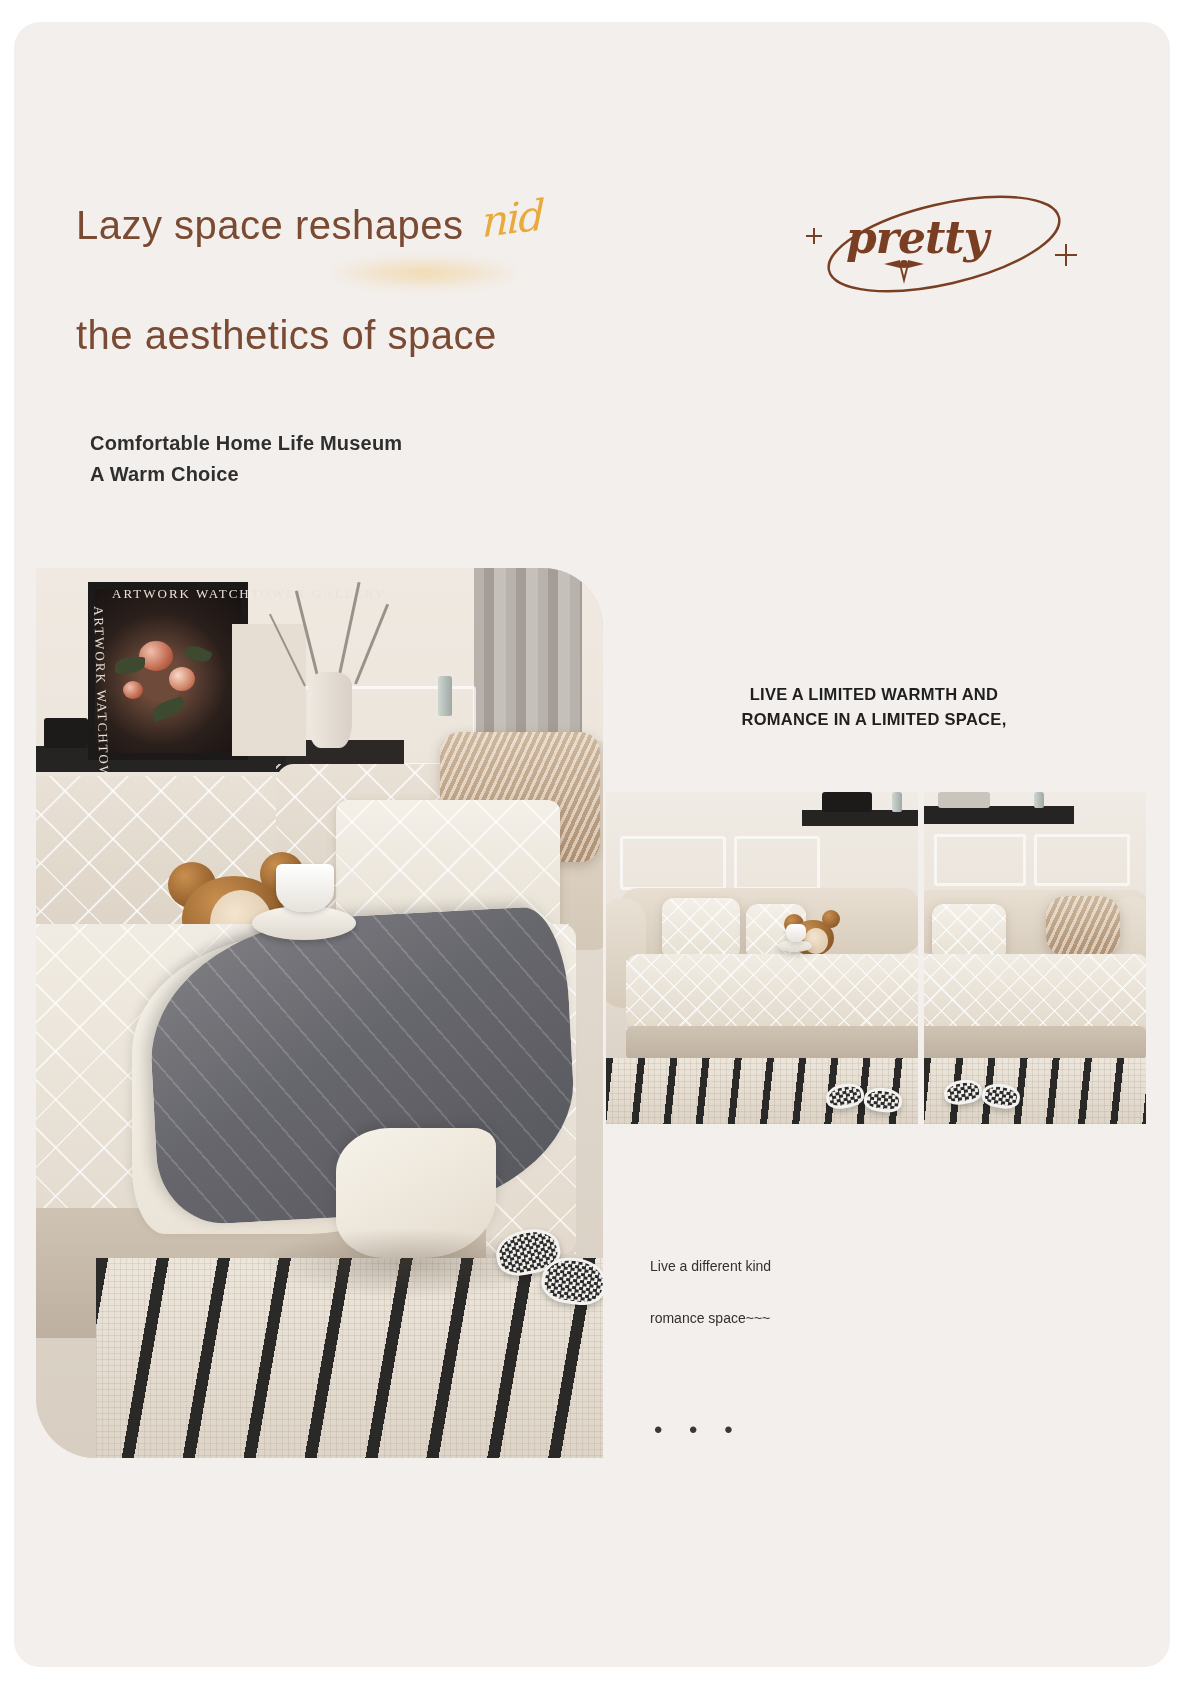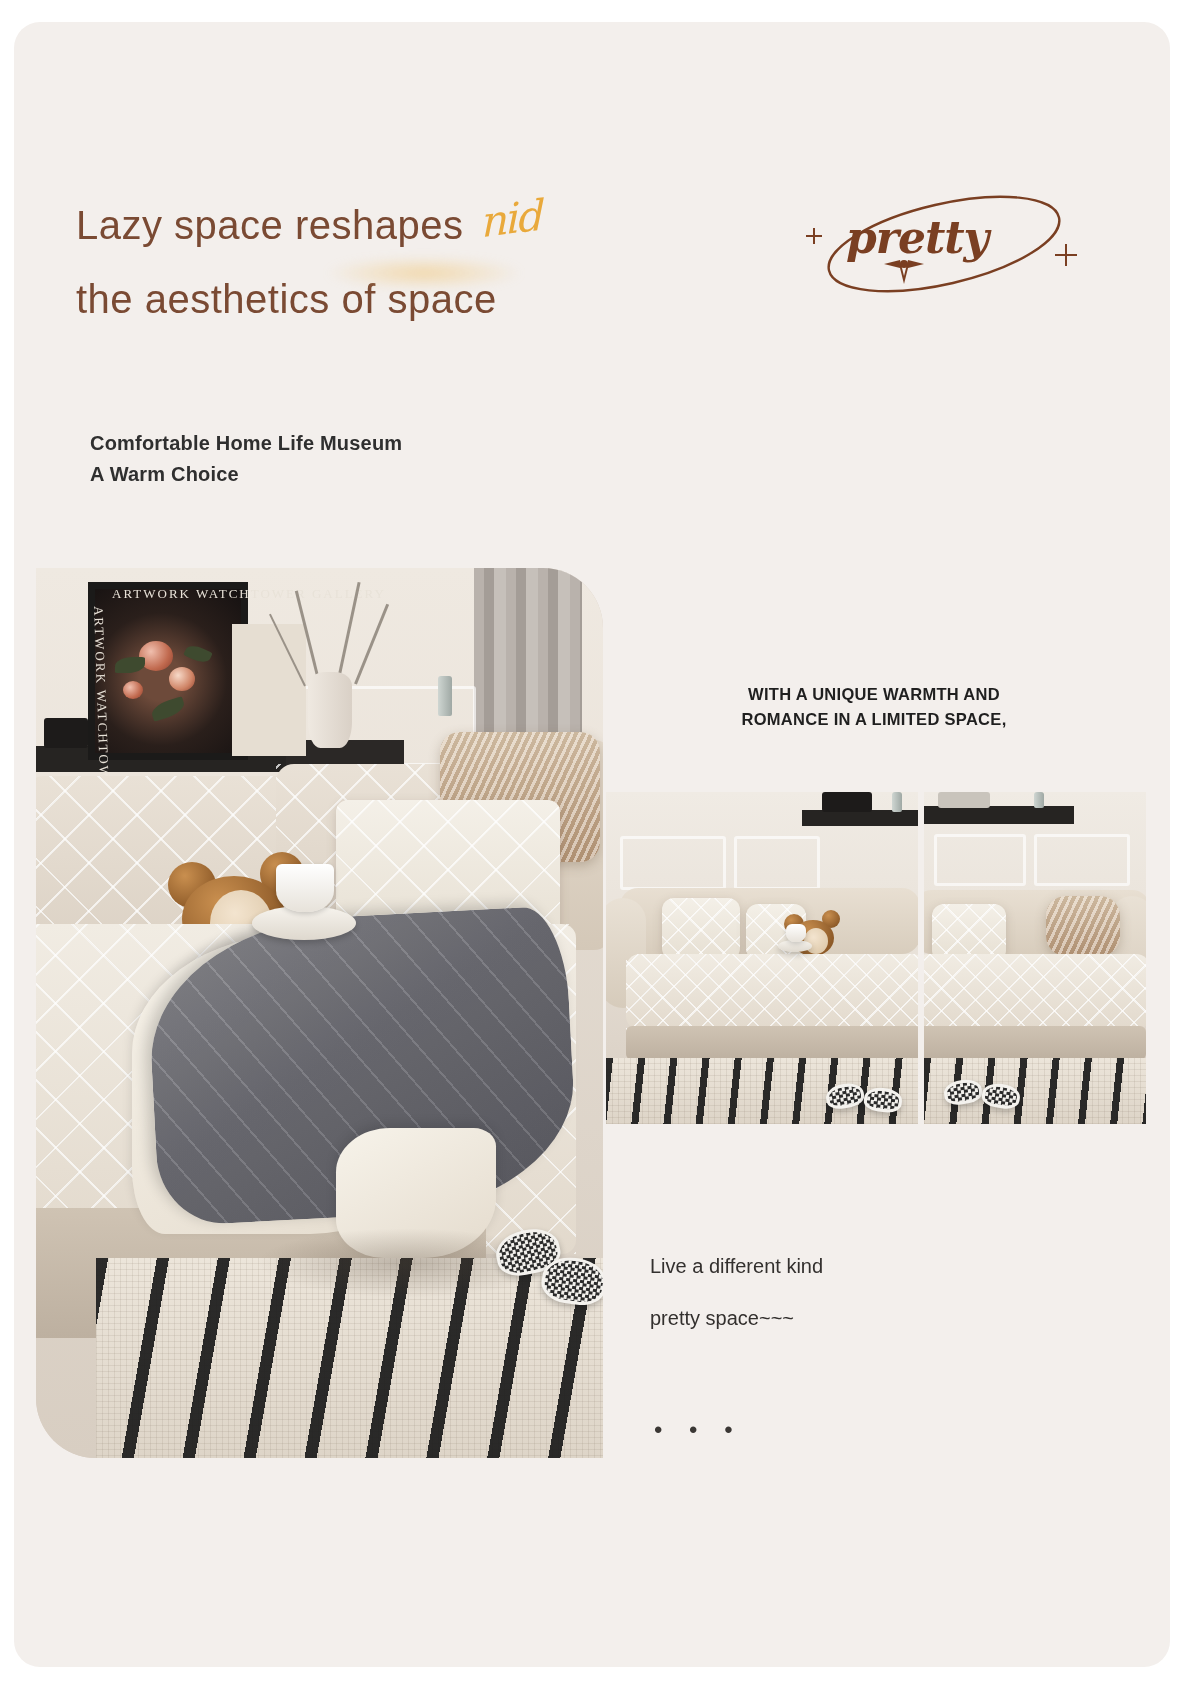--- a/index.html
+++ b/index.html
@@ -47,21 +47,21 @@
     font-family: "DejaVu Serif", serif;
     font-style: italic;
     font-size: 42px;
     color: #e9a93b;
     transform: rotate(-7deg) skewX(-8deg);
     letter-spacing: -2px;
     position: relative;
     top: -6px;
   }
   .headline-row2 {
-    margin-top: 28px;
+    margin-top: 64px;
   }
   .headline-glow {
     position: absolute;
     left: 248px;
     top: 56px;
     width: 200px;
     height: 34px;
     background: radial-gradient(ellipse at center, rgba(240,198,120,0.55), rgba(240,198,120,0) 70%);
     filter: blur(5px);
     pointer-events: none;
@@ -145,21 +145,21 @@
     position: relative;
   }
   .small-photo.wide { width: 312px; }
 
   
   .para {
     position: absolute;
     left: 636px;
     top: 1218px;
     width: 420px;
-    font-size: 20px;
+    font-size: 14px;
     line-height: 52px;
     color: #33302e;
   }
   .dots {
     position: absolute;
     left: 640px;
     top: 1394px;
     font-size: 24px;
     letter-spacing: 10px;
     color: #3a3734;
@@ -475,21 +475,21 @@
         <div class="rug-stripes"></div>
       </div>
       <div class="shadow-soft" style="left:220px; top:660px; width:300px; height:70px;"></div>
 
       <div class="slipper" style="left:460px; top:662px; width:64px; height:44px; transform:rotate(-12deg);"></div>
       <div class="slipper" style="left:506px; top:690px; width:64px; height:46px; transform:rotate(8deg);"></div>
     </div>
   </div>
 
   <div class="caps-text">
-    <div>WITH A UNIQUE WARMTH AND</div>
+    <div>LIVE A LIMITED WARMTH AND</div>
     <div>ROMANCE IN A LIMITED SPACE,</div>
   </div>
 
   <div class="small-photos">
 
     <div class="small-photo wide">
       <div class="scene">
         <div class="wall" style="height:56%; background:linear-gradient(180deg,#f0ebe4,#e7e0d7);"></div>
         <div class="wall-lower" style="top:52%;"></div>
         <div class="wainscot" style="left:14px; top:44px; width:106px; height:54px;"></div>
@@ -562,17 +562,17 @@
           <div class="rug-stripes" style="background:repeating-linear-gradient(96deg,#1a1a1a 0 7px, rgba(0,0,0,0) 7px 32px);"></div>
         </div>
         <div class="slipper" style="left:20px; top:288px; width:38px; height:24px; transform:rotate(-8deg);"></div>
         <div class="slipper" style="left:58px; top:292px; width:38px; height:24px; transform:rotate(8deg);"></div>
       </div>
     </div>
   </div>
 
   <div class="para">
     <div>Live a different kind</div>
-    <div>pretty space~~~</div>
+    <div>romance space~~~</div>
   </div>
   <div class="dots">• • •</div>
 
 </div>
 
 </body></html>

